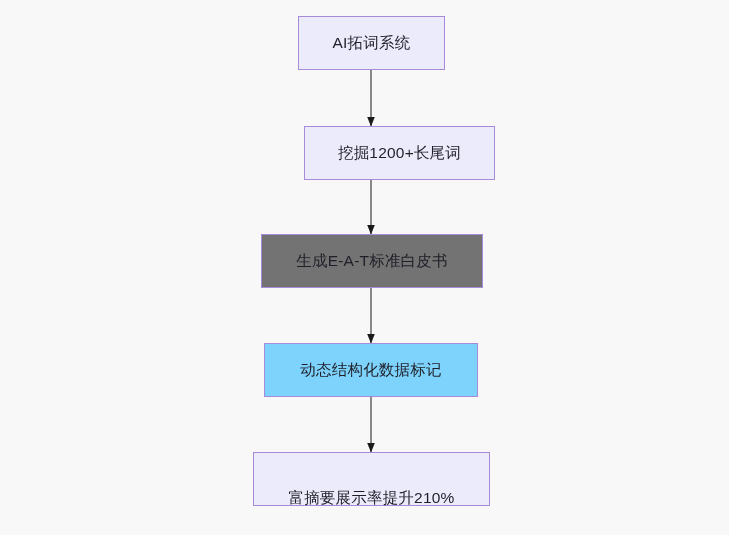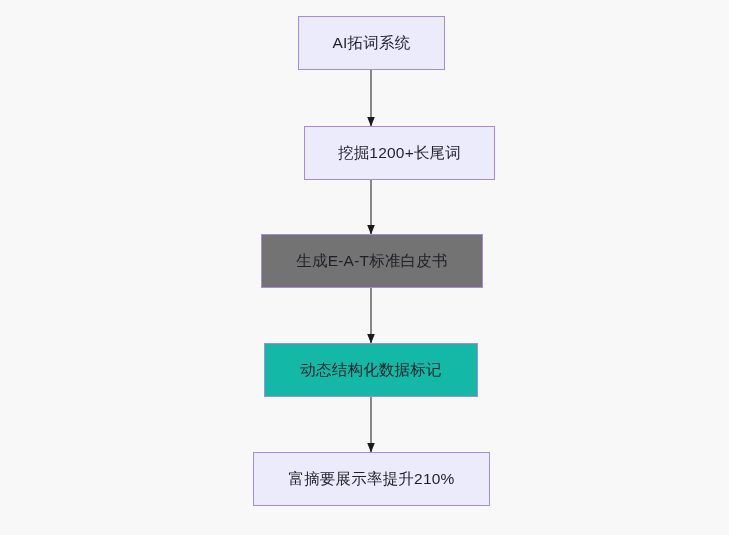--- a/index.html
+++ b/index.html
@@ -69,21 +69,21 @@
   </div>
 
   <div class="node" style="left: 276px; top: 126px; width: 191px; height: 54px; background: rgb(236, 235, 252); border-color: rgb(167, 139, 218); color: rgb(31, 31, 40); margin-left: 28px;">
     <span class="node-label">挖掘1200+长尾词</span>
   </div>
 
   <div class="node" style="left: 261px; top: 234px; width: 222px; height: 54px; background: #737373; border-color: rgb(167, 139, 218); color: rgb(31, 31, 40);">
     <span class="node-label">生成E-A-T标准白皮书</span>
   </div>
 
-  <div class="node" style="left: 264px; top: 343px; width: 214px; height: 54px; background: #14b8a6; border-color: rgb(167, 139, 218); color: rgb(31, 31, 40);">
+  <div class="node" style="left: 264px; top: 343px; width: 214px; height: 54px; background: #7dd3fc; border-color: rgb(167, 139, 218); color: rgb(31, 31, 40);">
     <span class="node-label">动态结构化数据标记</span>
   </div>
 
-  <div class="node" style="left: 253px; top: 452px; width: 237px; height: 54px; background: rgb(236, 235, 252); border-color: rgb(167, 139, 218); color: rgb(31, 31, 40);">
+  <div class="node" style="left: 253px; top: 452px; width: 237px; height: 54px; background: rgb(236, 235, 252); border-color: rgb(167, 139, 218); color: rgb(31, 31, 40); align-items: flex-end;">
     <span class="node-label">富摘要展示率提升210%</span>
   </div>
 
 </div>
 
 </body></html>

